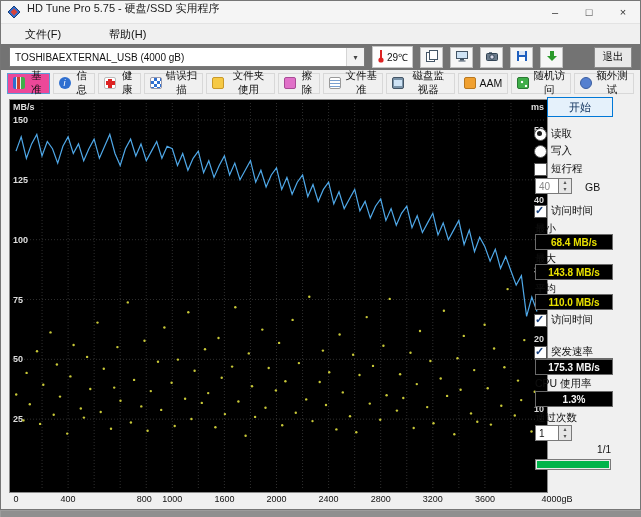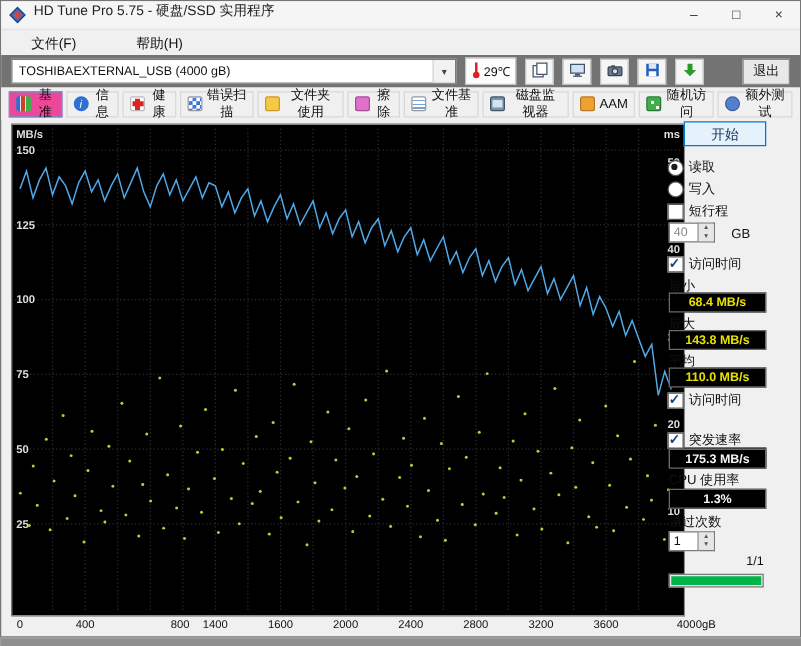--- a/index.html
+++ b/index.html
@@ -351,21 +351,21 @@
           <circle cx="514.3" cy="240.1" r="1.2" fill="#c8c838"></circle>
           <circle cx="521.5" cy="331.5" r="1.2" fill="#c8c838"></circle>
           <circle cx="524.7" cy="291.8" r="1.2" fill="#c8c838"></circle>
           <polyline points="6.0,51.1 11.2,36.8 16.4,58.3 21.6,43.9 26.8,34.4 32.0,55.9 37.3,41.5 42.5,48.7 47.7,63.1 52.9,46.3 58.1,36.8 63.3,53.5 68.5,43.9 73.7,60.7 78.9,48.7 84.1,39.1 89.4,58.3 94.6,46.3 99.8,34.4 105.0,53.5 110.2,65.5 115.4,48.7 120.6,39.1 125.8,55.9 131.0,43.9 136.3,60.7 141.5,51.1 146.7,41.5 151.9,58.3 157.1,46.3 162.3,48.7 167.5,65.5 172.7,53.5 177.9,70.3 183.1,58.3 188.3,51.1 193.6,72.7 198.8,60.7 204.0,77.4 209.2,65.5 214.4,55.9 219.6,75.0 224.8,63.1 230.0,79.8 235.2,70.3 240.5,60.7 245.7,82.2 250.9,70.3 256.1,87.0 261.3,75.0 266.5,67.9 271.7,89.4 276.9,77.4 282.1,94.2 287.3,82.2 292.6,75.0 297.8,96.6 303.0,84.6 308.2,101.4 313.4,89.4 318.6,82.2 323.8,103.8 329.0,91.8 334.2,108.6 339.4,99.0 344.7,89.4 349.9,110.9 355.1,101.4 360.3,118.1 365.5,106.2 370.7,99.0 375.9,120.5 381.1,108.6 386.3,125.3 391.5,113.3 396.8,106.2 402.0,127.7 407.2,115.7 412.4,132.5 417.6,122.9 422.8,113.3 428.0,134.9 433.2,122.9 438.4,139.7 443.6,130.1 448.8,120.5 454.1,144.5 459.3,130.1 464.5,151.6 469.7,137.3 474.9,146.8 480.1,161.2 485.3,149.2 490.5,168.4 495.7,156.4 500.9,170.8 506.2,185.1 511.4,175.6 516.6,216.3 521.8,197.1 527.0,211.5" fill="none" stroke="#4fa8e8" stroke-width="1.2"></polyline>
         </svg>
     </div>
     <div id="x-labels">
         <span style="left: 6px;">0</span>
         <span style="left: 58.1px;">400</span>
         <span style="left: 110.2px; margin-left: 24px;">800</span>
-        <span style="left: 162.3px;">1400</span>
+        <span style="left: 162.3px;">1000</span>
         <span style="left: 214.4px;">1600</span>
         <span style="left: 266.5px;">2000</span>
         <span style="left: 318.6px;">2400</span>
         <span style="left: 370.7px;">2800</span>
         <span style="left: 422.8px;">3200</span>
         <span style="left: 474.9px;">3600</span>
         <span style="left: 527px; margin-left: 20px;">4000gB</span>
       </div>
 
     <div class="panel">

